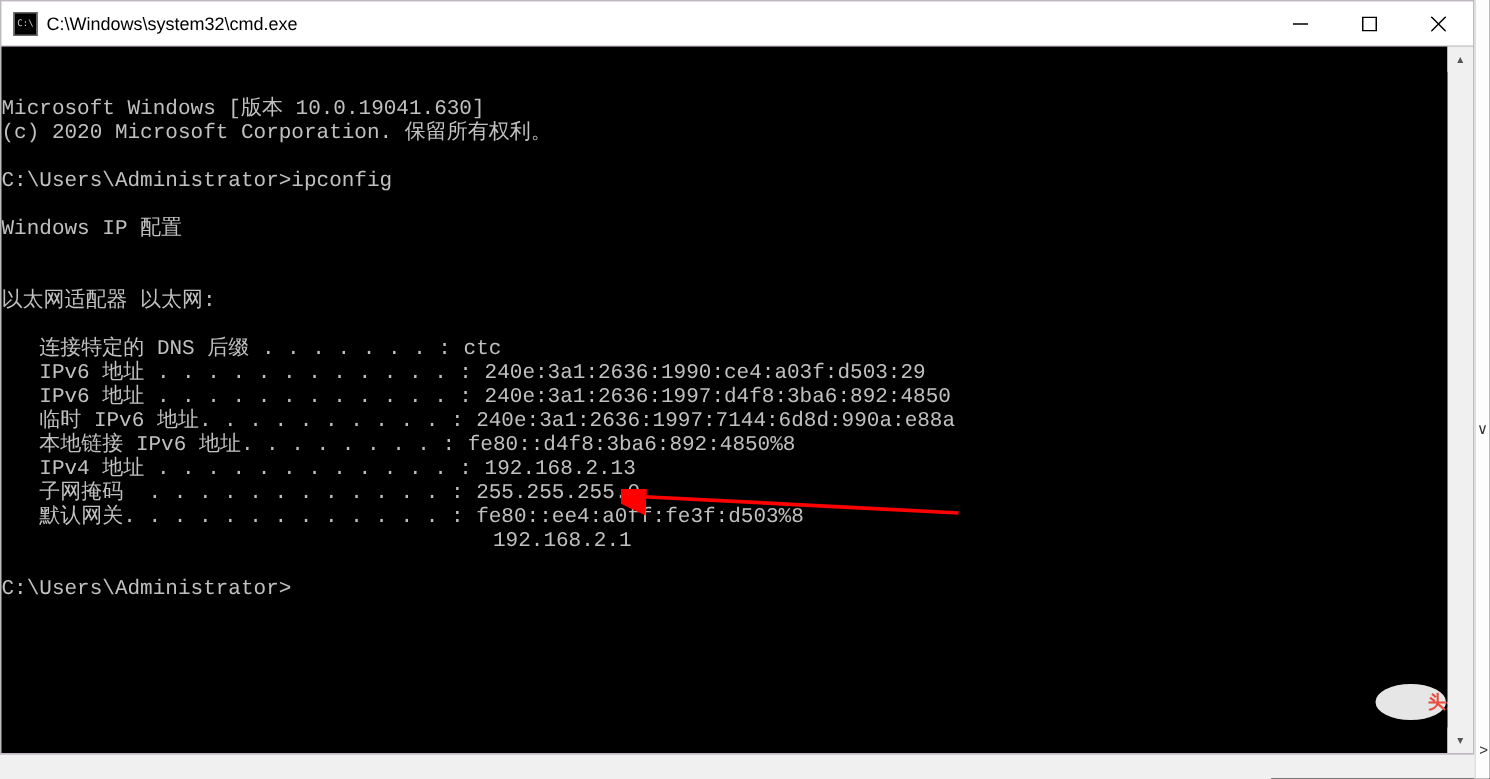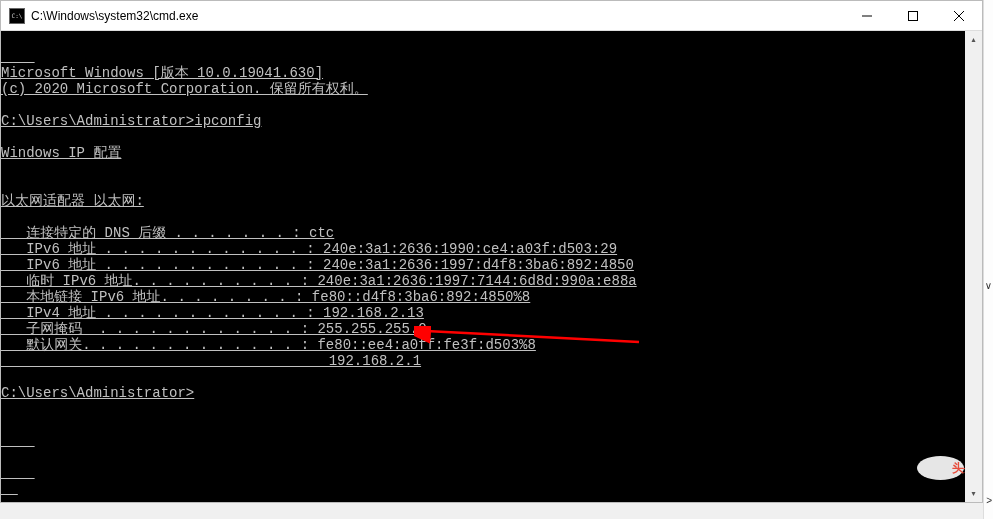--- a/index.html
+++ b/index.html
@@ -86,21 +86,20 @@
       flex: 1;
       background: #000;
       color: #c0c0c0;
       font-family: "NSimSun", "SimSun", Consolas, "Courier New", monospace;
       font-size: 14px;
       line-height: 16px;
       padding: 2px 0 0 0;
       white-space: pre;
       overflow: hidden;
       position: relative;
-      text-decoration: underline;
     }
     .terminal-line {
       min-height: 16px;
     }
     .arrow {
       position: absolute;
       pointer-events: none;
     }
     .watermark {
       position: absolute;

